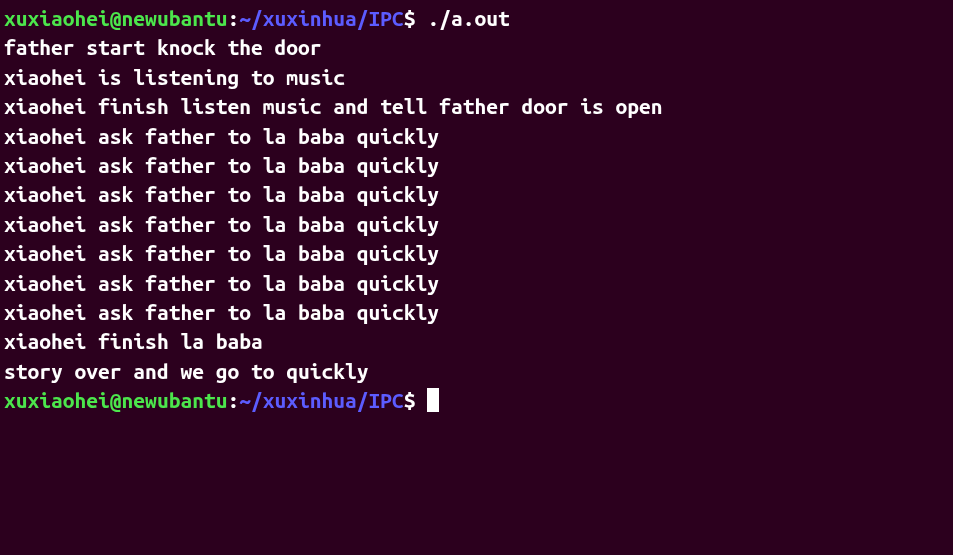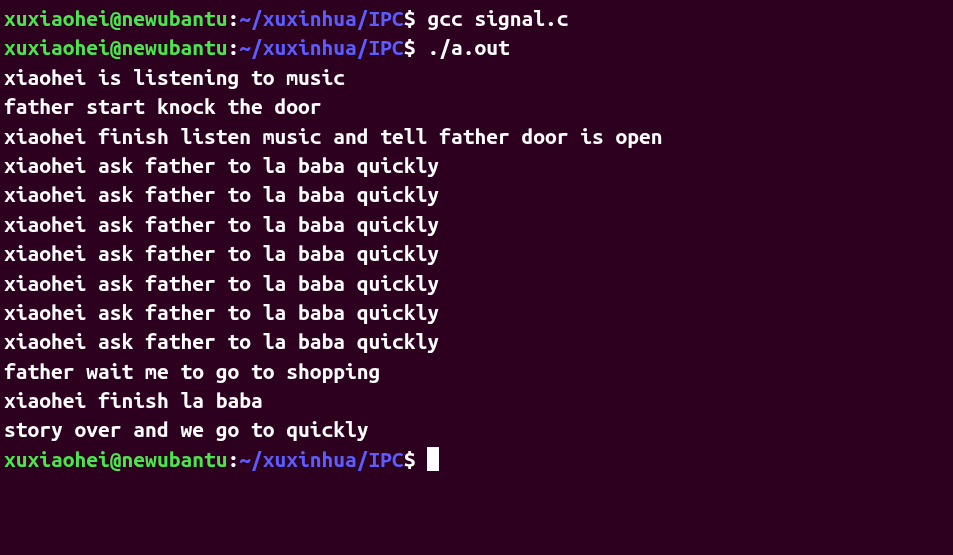--- a/index.html
+++ b/index.html
@@ -40,33 +40,31 @@
       height: 24px;
       background-color: #ffffff;
       vertical-align: text-bottom;
     }
   </style>
 </head>
 <body>
 
 <div>
 
-  <div class="line"><span class="prompt-user">xuxiaohei@newubantu</span><span class="prompt-white">:</span><span class="prompt-path">~/xuxinhua/IPC</span><span class="prompt-white">$</span><span class="output"> </span><span class="output">gcc signal.c</span></div>
 
   <div class="line"><span class="prompt-user">xuxiaohei@newubantu</span><span class="prompt-white">:</span><span class="prompt-path">~/xuxinhua/IPC</span><span class="prompt-white">$</span><span class="output"> </span><span class="output">./a.out</span></div>
 
+  <div class="line output">father start knock the door</div>
   <div class="line output">xiaohei is listening to music</div>
-  <div class="line output">father start knock the door</div>
   <div class="line output">xiaohei finish listen music and tell father door is open</div>
   <div class="line output">xiaohei ask father to la baba quickly</div>
   <div class="line output">xiaohei ask father to la baba quickly</div>
   <div class="line output">xiaohei ask father to la baba quickly</div>
   <div class="line output">xiaohei ask father to la baba quickly</div>
   <div class="line output">xiaohei ask father to la baba quickly</div>
   <div class="line output">xiaohei ask father to la baba quickly</div>
   <div class="line output">xiaohei ask father to la baba quickly</div>
-  <div class="line output">father wait me to go to shopping</div>
   <div class="line output">xiaohei finish la baba</div>
   <div class="line output">story over and we go to quickly</div>
 
   <div class="line"><span class="prompt-user">xuxiaohei@newubantu</span><span class="prompt-white">:</span><span class="prompt-path">~/xuxinhua/IPC</span><span class="prompt-white">$</span><span class="output"> </span><span class="cursor"></span></div>
 
 </div>
 
 </body></html>

